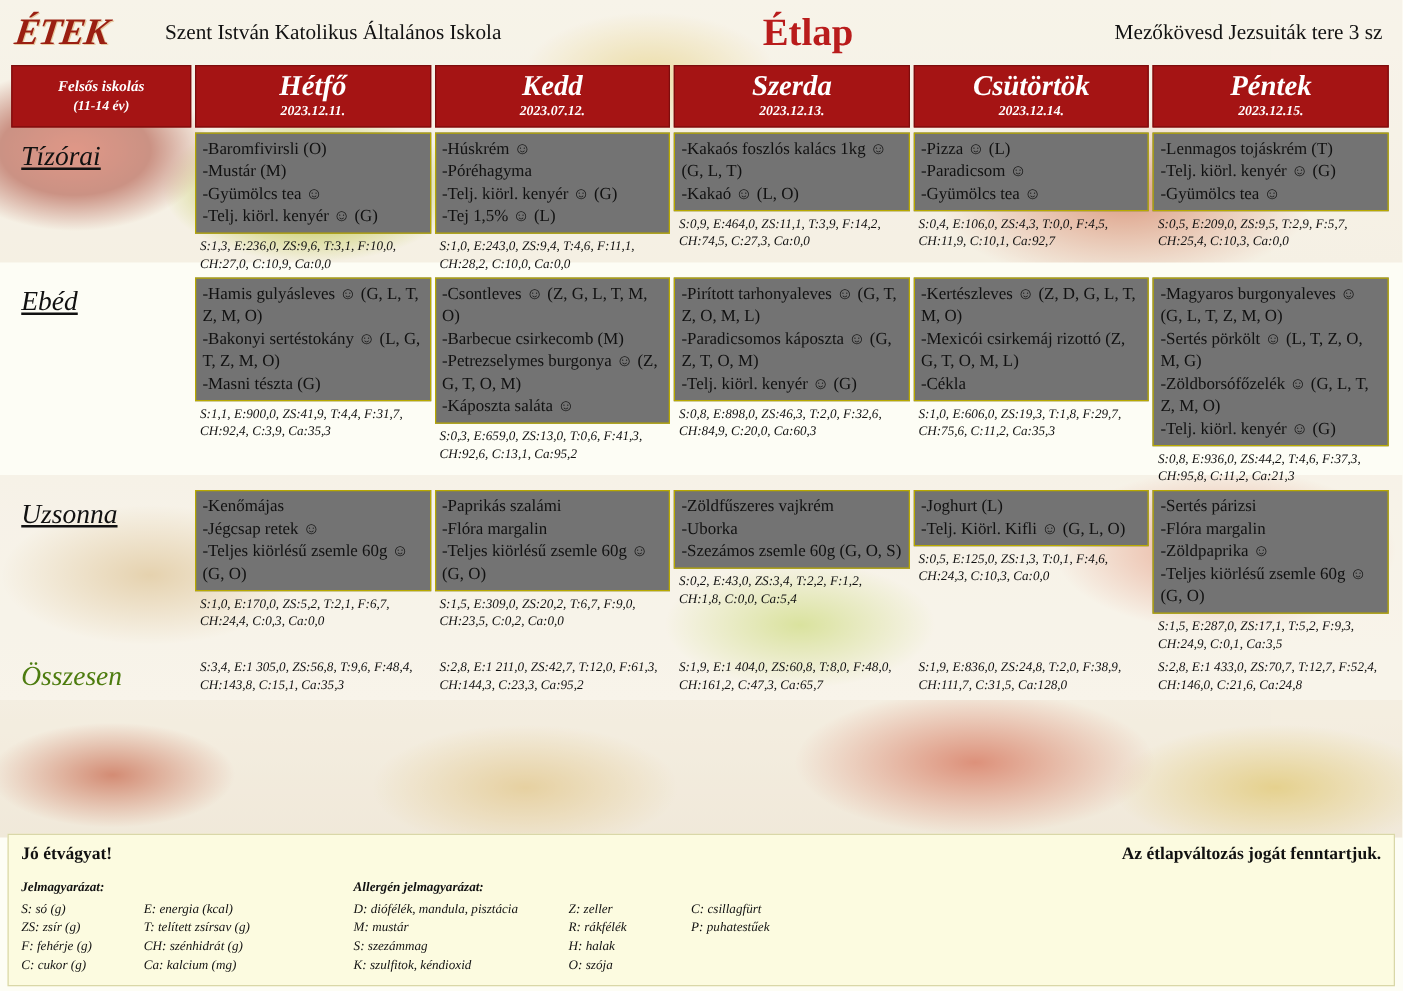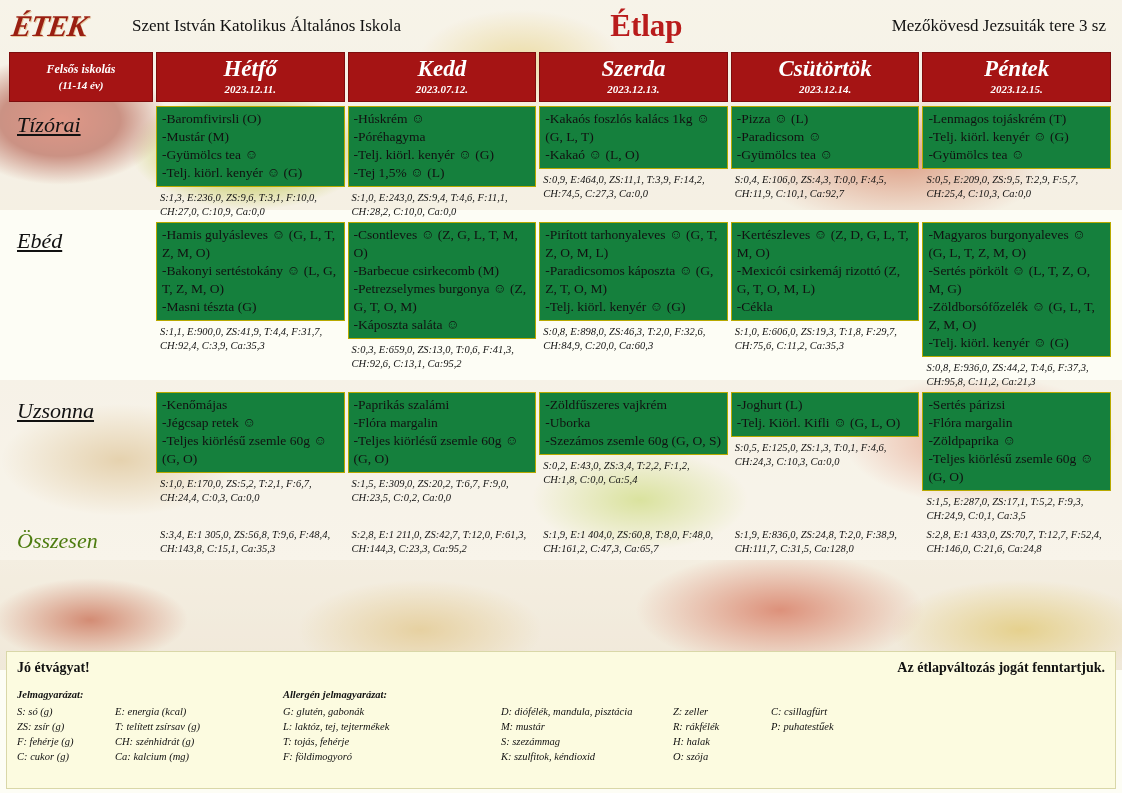--- a/index.html
+++ b/index.html
@@ -111,21 +111,21 @@
     padding:6px 0 0 8px;
     background:transparent;
     text-decoration:underline;
   }
   td.cell{
     vertical-align:top;
     padding:0;
     background:transparent;
   }
   .box{
-    background:#15803d;
+    background:#737373;
     border:1px solid #b8a900;
     padding:3px 5px 4px 5px;
     font-size:13.5px;
     line-height:1.33;
     color:#111;
     box-sizing:border-box;
   }
   .box div{white-space:normal;}
   .nutri{
     font-size:10.5px;
@@ -144,21 +144,21 @@
     padding:2px 0 0 8px;vertical-align:top;
   }
 
   
   .footer{
     position:absolute;left:6px;right:6px;bottom:4px;
     z-index:4;
     background:#fcfbe0;
     border:1px solid #d9d7a8;
     box-sizing:border-box;
-    height:138px;
+    height:122px;
     padding:8px 10px;
   }
   .footer-top{
     display:flex;justify-content:space-between;
     font-size:14px;font-weight:bold;color:#111;
     margin-bottom:12px;
   }
   .legend{
     display:flex;
     font-size:10.5px;font-style:italic;color:#111;
@@ -393,26 +393,20 @@
           <div>E: energia (kcal)</div>
           <div>T: telített zsírsav (g)</div>
           <div>CH: szénhidrát (g)</div>
           <div>Ca: kalcium (mg)</div>
         </div>
       </div>
     </div>
     <div class="legend-block">
       <div class="legend-title">Allergén jelmagyarázat:</div>
       <div class="legend-cols">
-        <div class="legend-col lg-wide">
-          <div>G: glutén, gabonák</div>
-          <div>L: laktóz, tej, tejtermékek</div>
-          <div>T: tojás, fehérje</div>
-          <div>F: földimogyoró</div>
-        </div>
         <div class="legend-col lg-wide4">
           <div>D: diófélék, mandula, pisztácia</div>
           <div>M: mustár</div>
           <div>S: szezámmag</div>
           <div>K: szulfitok, kéndioxid</div>
         </div>
         <div class="legend-col lg-wide3">
           <div>Z: zeller</div>
           <div>R: rákfélék</div>
           <div>H: halak</div>

